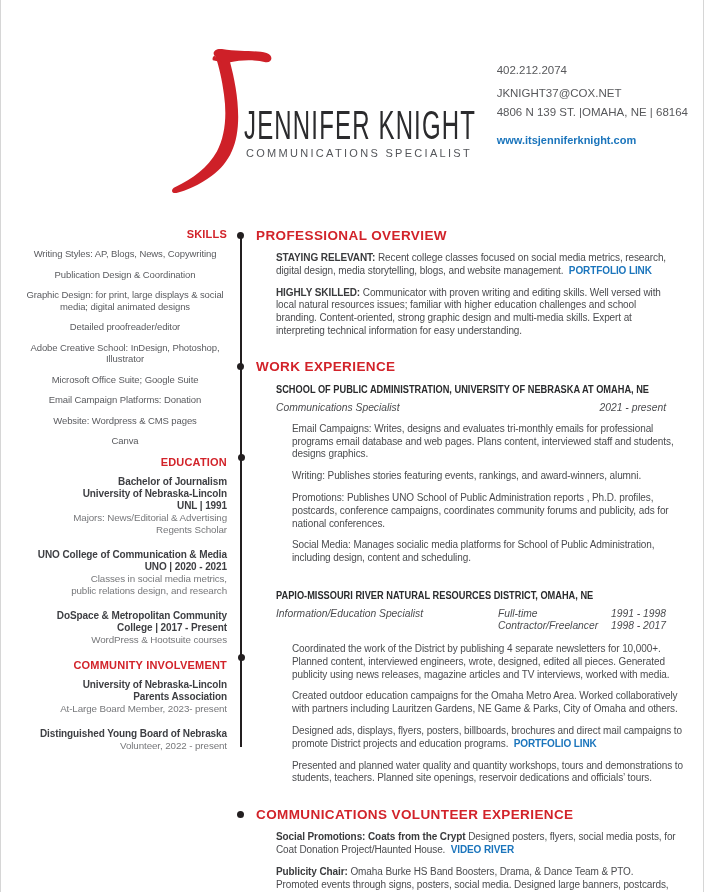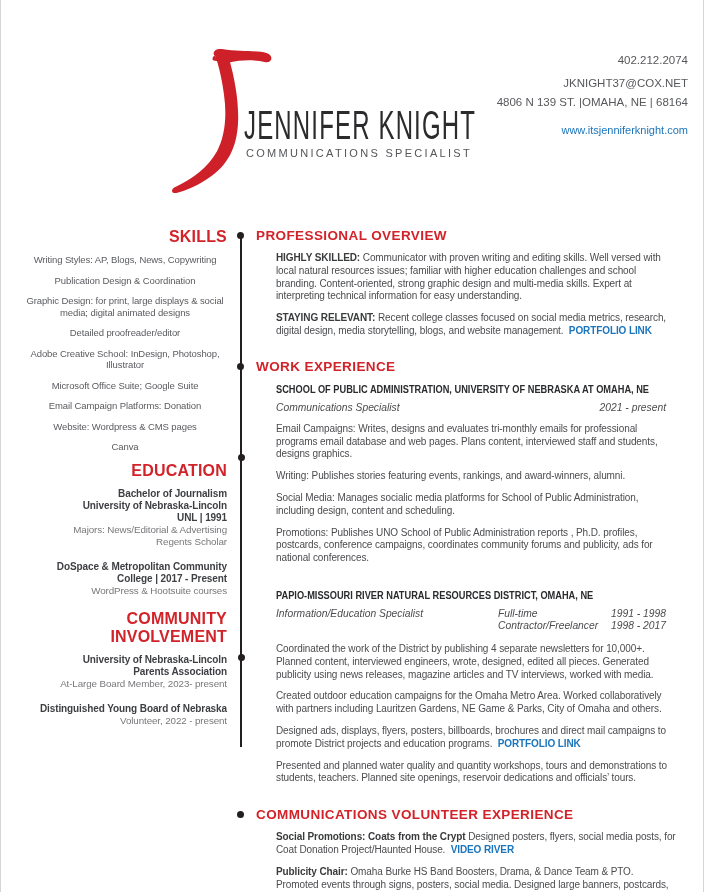--- a/index.html
+++ b/index.html
@@ -15,34 +15,34 @@
   .logo { position:absolute; left:170px; top:46px; width:106px; height:150px; }
   .brand-name {
     position:absolute; left:243px; top:102px; font-size:41px; font-weight:400;
     color:#2b2b2d; letter-spacing:2px; white-space:nowrap;
     transform:scaleX(0.585); transform-origin:left top;
   }
   .brand-sub {
     position:absolute; left:245px; top:147px; font-size:11px; color:#54565a;
     letter-spacing:2.3px; white-space:nowrap;
   }
-  .contact { position:absolute; right:15px; top:54px; text-align:right; }
+  .contact { position:absolute; right:15px; top:64px; }
   .contact .c-line { font-size:11.5px; color:#57585b; line-height:12px; }
   .contact .c-phone { margin-bottom:11px; }
   .contact .c-email { margin-bottom:7px; }
   .contact .c-addr  { margin-bottom:16px; }
-  .contact .c-web { font-size:11px; font-weight:normal; color:#1b75bc; cursor:pointer; }
+  .contact .c-web { font-size:11px; font-weight:bold; color:#1b75bc; cursor:pointer; }
 
   
   .timeline { position:absolute; left:239px; top:236px; width:2px; height:511px; background:#231f20; }
   .tl-dot { position:absolute; width:7px; height:7px; border-radius:50%; background:#231f20; left:236.5px; }
 
   
   .sidebar { position:absolute; left:22px; top:228px; width:204px; text-align:right; }
-  .side-h2 { font-size:16px; font-weight:bold; color:#d2232a; letter-spacing:0.2px; margin-bottom:8px; }
+  .side-h2 { font-size:11px; font-weight:bold; color:#d2232a; letter-spacing:0.2px; margin-bottom:8px; }
   .skill-item { font-size:9.5px; letter-spacing:-0.1px; color:#5a5b5f; line-height:11.5px; margin-bottom:9px;text-align:center; }
   .side-section { margin-top:1px; }
   .side-entry { margin-bottom:13px; }
   .side-entry .t-line { font-size:10px; font-weight:bold; color:#3e3f43; line-height:12px; letter-spacing:-0.1px; }
   .side-entry .d-line { font-size:9.8px; color:#77787b; line-height:12px; letter-spacing:-0.1px; }
 
   
   .main { position:absolute; left:255px; top:228px; width:420px; }
   .main-h2 { position:relative; font-size:13.5px; font-weight:bold; color:#d2232a; letter-spacing:0.4px; margin-bottom:9px; }
   .main-h2::before {
@@ -58,21 +58,21 @@
   .sec-vol  { margin-top:22px; }
   .job { margin-left:20px; margin-bottom:4px; }
   .job + .job { margin-top:24px; }
   .employer { font-size:10.5px; font-weight:bold; color:#2a2b2d; white-space:nowrap; margin-bottom:7px; }
   .employer > span { display:inline-block; transform:scaleX(0.88); transform-origin:left center; }
   .role-row { display:flex; justify-content:space-between; align-items:flex-start; font-style:italic;
               font-size:10.3px; color:#4b4c4f; margin-bottom:10px; padding-right:10px; }
   .dates { font-style:italic; }
   .tenures { width:168px; }
   .tenure-row { display:flex; justify-content:space-between; line-height:12.5px; }
-  .job .para { margin-left:0; }
+  .job .para { margin-left:16px; }
   .vol-entry .lead { color:#3a3b3d; }
 </style>
 </head>
 <body>
 
 <div class="page">
 
   <svg class="logo" viewBox="0 0 104 148" aria-hidden="true">
     <path fill="#ce2028" d="M44 11
       C 39 7, 43 2, 50 3
@@ -120,20 +120,26 @@
       <div class="side-h2">EDUCATION</div>
       <div id="education-list">
           <div class="side-entry">
             <div class="t-line">Bachelor of Journalism</div>
             <div class="t-line">University of Nebraska-Lincoln</div>
             <div class="t-line">UNL  |  1991</div>
             <div class="d-line">Majors: News/Editorial &amp; Advertising</div>
             <div class="d-line">Regents Scholar</div>
           </div>
           <div class="side-entry">
+            <div class="t-line">UNO College of Communication &amp; Media</div>
+            <div class="t-line">UNO | 2020 - 2021</div>
+            <div class="d-line">Classes in social media metrics,</div>
+            <div class="d-line">public relations design, and research</div>
+          </div>
+          <div class="side-entry">
             <div class="t-line">DoSpace &amp; Metropolitan Community</div>
             <div class="t-line">College  | 2017 - Present</div>
             <div class="d-line">WordPress &amp; Hootsuite courses</div>
           </div>
         </div>
     </div>
 
     <div class="side-section">
       <div class="side-h2">COMMUNITY INVOLVEMENT</div>
       <div id="community-list">
@@ -147,38 +153,38 @@
             <div class="d-line">Volunteer, 2022 - present</div>
           </div>
         </div>
     </div>
   </div>
 
   <div class="main">
     <div class="sec-overview">
       <div class="main-h2">PROFESSIONAL OVERVIEW</div>
       <div id="overview-paras">
+          <p class="para"><span class="lead">STAYING RELEVANT:</span> <span class="ptext">Recent college classes focused on social media metrics, research, digital design, media storytelling, blogs, and website management.</span>&nbsp; <span class="link">PORTFOLIO LINK</span></p>
           <p class="para"><span class="lead">HIGHLY SKILLED:</span> <span class="ptext">Communicator with proven writing and editing skills. Well versed with local natural resources issues; familiar with higher education challenges and school branding.  Content-oriented, strong graphic design and multi-media skills. Expert at interpreting technical information for easy understanding.</span></p>
-          <p class="para"><span class="lead">STAYING RELEVANT:</span> <span class="ptext">Recent college classes focused on social media metrics, research, digital design, media storytelling, blogs, and website management.</span>&nbsp; <span class="link">PORTFOLIO LINK</span></p>
         </div>
     </div>
 
     <div class="sec-work">
       <div class="main-h2">WORK EXPERIENCE</div>
       <div id="jobs">
           <div class="job">
             <div class="employer"><span>SCHOOL OF PUBLIC ADMINISTRATION, UNIVERSITY OF NEBRASKA AT OMAHA, NE</span></div>
             <div class="role-row">
               <span class="role">Communications Specialist</span>
               <span class="dates">2021 - present</span>
             </div>
             <p class="para"><span class="ptext">Email Campaigns: Writes, designs and evaluates tri-monthly emails for professional programs email database and web pages. Plans content, interviewed staff and students, designs graphics.</span></p>
             <p class="para"><span class="ptext">Writing: Publishes stories featuring events, rankings, and award-winners, alumni.</span></p>
+            <p class="para"><span class="ptext">Promotions: Publishes UNO School of Public Administration reports , Ph.D. profiles, postcards, conference campaigns, coordinates community forums and publicity, ads for national conferences.</span></p>
             <p class="para"><span class="ptext">Social Media: Manages socialic media platforms for School of Public Administration, including design, content and scheduling.</span></p>
-            <p class="para"><span class="ptext">Promotions: Publishes UNO School of Public Administration reports , Ph.D. profiles, postcards, conference campaigns, coordinates community forums and publicity, ads for national conferences.</span></p>
           </div>
           <div class="job">
             <div class="employer"><span>PAPIO-MISSOURI RIVER NATURAL RESOURCES DISTRICT, OMAHA, NE</span></div>
             <div class="role-row">
               <span class="role">Information/Education Specialist</span>
               <div class="tenures">
                 <div class="tenure-row">
                   <span class="tenure-type">Full-time</span>
                   <span class="tenure-dates">1991 - 1998</span>
                 </div>

